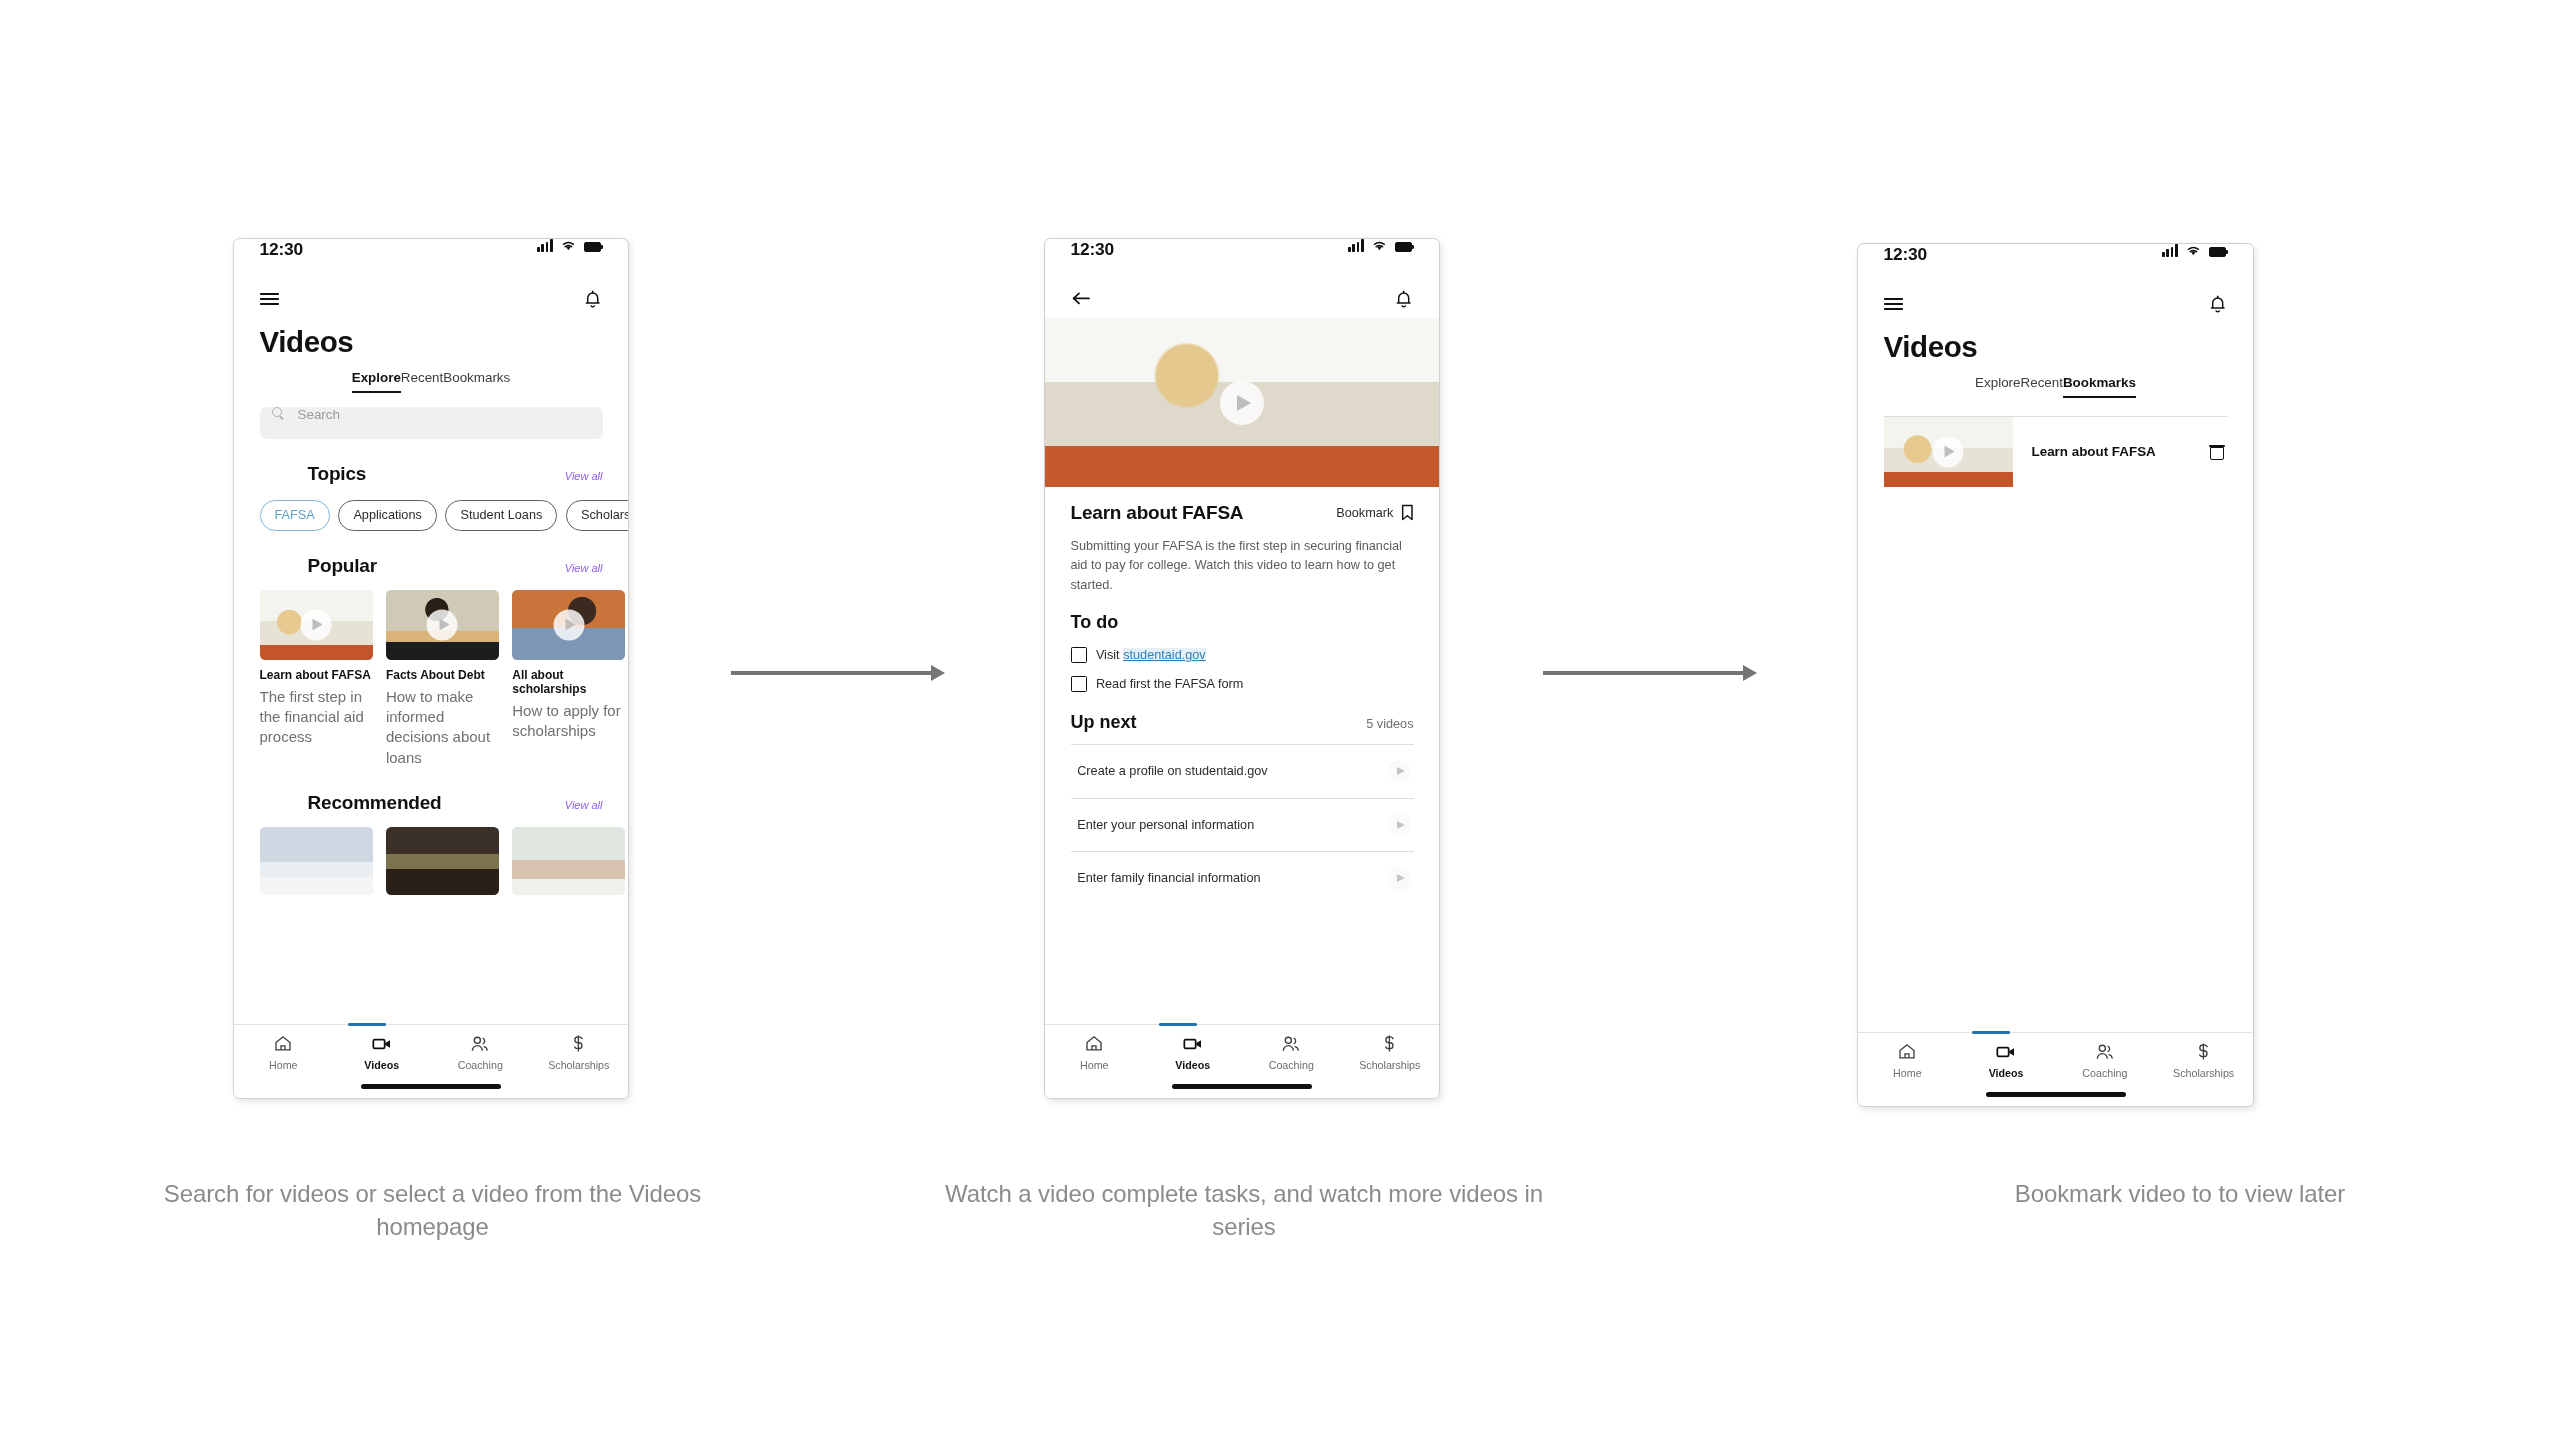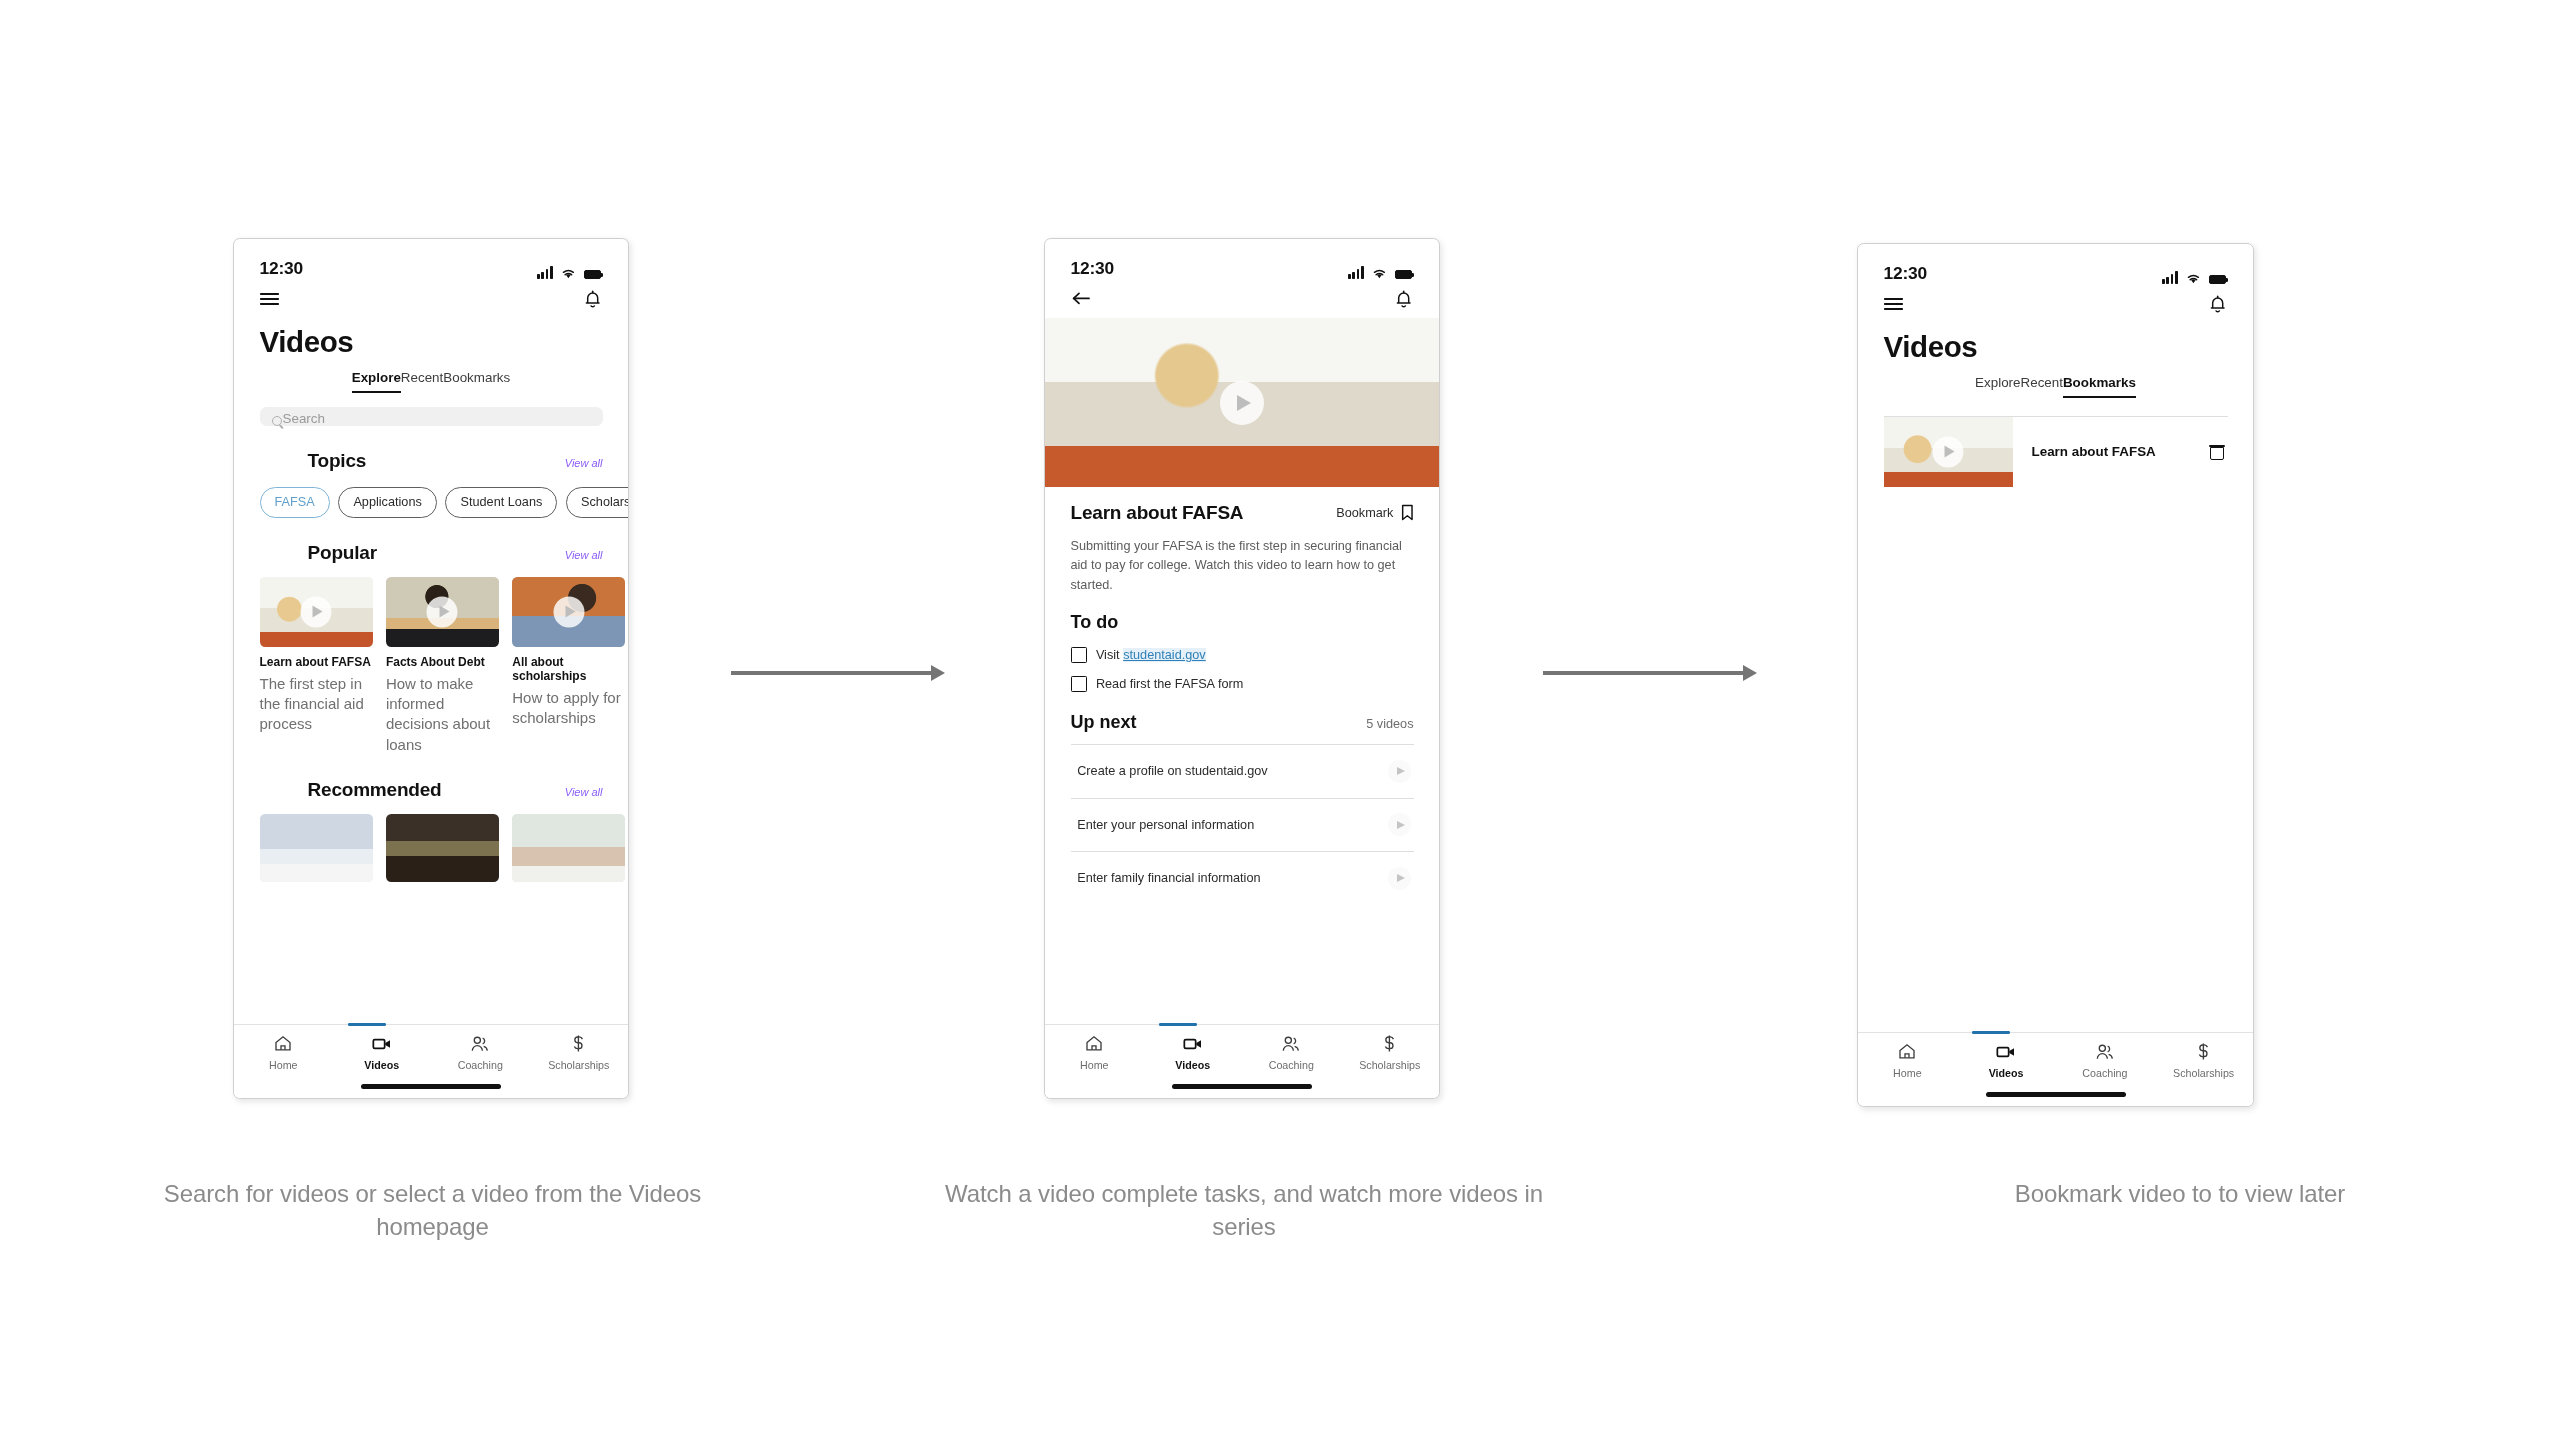--- a/index.html
+++ b/index.html
@@ -22,21 +22,21 @@
     display: flex;
     flex-direction: column;
   }
   #phone1 { left: 233px; top: 238px; width: 396px; height: 861px; }
   #phone2 { left: 1044px; top: 238px; width: 396px; height: 861px; }
   #phone3 { left: 1857px; top: 243px; width: 397px; height: 864px; }
 
   
   .statusbar {
     height: 40px; flex: 0 0 40px;
-    display: flex; align-items: flex-end; justify-content: space-between;
+    display: flex; align-items: flex-start; justify-content: space-between;
     padding: 0 27px 0 25.5px;
   }
   .clock { font-size: 17.4px; font-weight: 700; color: #111; letter-spacing: -0.2px; }
   .status-icons { display: flex; align-items: flex-end; gap: 8px; }
   .bars { display: flex; align-items: flex-end; gap: 1.7px; height: 12.7px; }
   .bars i { display:block; width: 2.7px; background: #111; border-radius: 0.7px; }
   .bars i:nth-child(1){ height: 4.7px; }
   .bars i:nth-child(2){ height: 7.4px; }
   .bars i:nth-child(3){ height: 10px; }
   .bars i:nth-child(4){ height: 12.7px; }
@@ -63,22 +63,22 @@
   .tab {
     font-size: 13.4px; color: #3c3c3c; padding-bottom: 6px;
     border-bottom: 2px solid transparent; cursor: pointer; white-space: nowrap;
   }
   .tab.active { font-weight: 700; color: #111; border-bottom-color: #111; }
   .tabs.spread { justify-content: center; }
 
   
   .search-wrap { padding: 13.4px 25.5px 0; }
   .search {
-    height: 19px; background: #f0f0f0; border-radius: 6.7px;
-    display: flex; align-items: flex-end; gap: 1px; padding: 0 12px;
+    height: 32px; background: #f0f0f0; border-radius: 6.7px;
+    display: flex; align-items: flex-start; gap: 16px; padding: 0 12px;
   }
   .search-ph { font-size: 13.4px; color: #9a9a9a; }
   .mag { width: 10px; height: 10px; border: 1.5px solid #b0b0b0; border-radius: 50%; position: relative; flex: none; }
   .mag::after { content:""; position:absolute; right:-4px; bottom:-2.7px; width:5.4px; height:1.5px; background:#b0b0b0; transform: rotate(45deg); border-radius:1.3px; }
 
   
   .section-head {
     display: flex; align-items: baseline; justify-content: space-between;
     padding: 0 25.5px; margin-top: 24px;
   }

